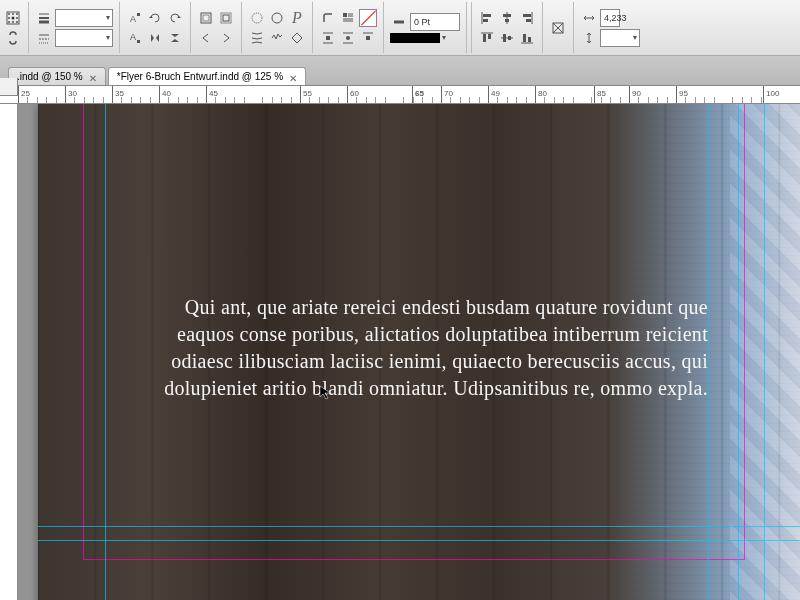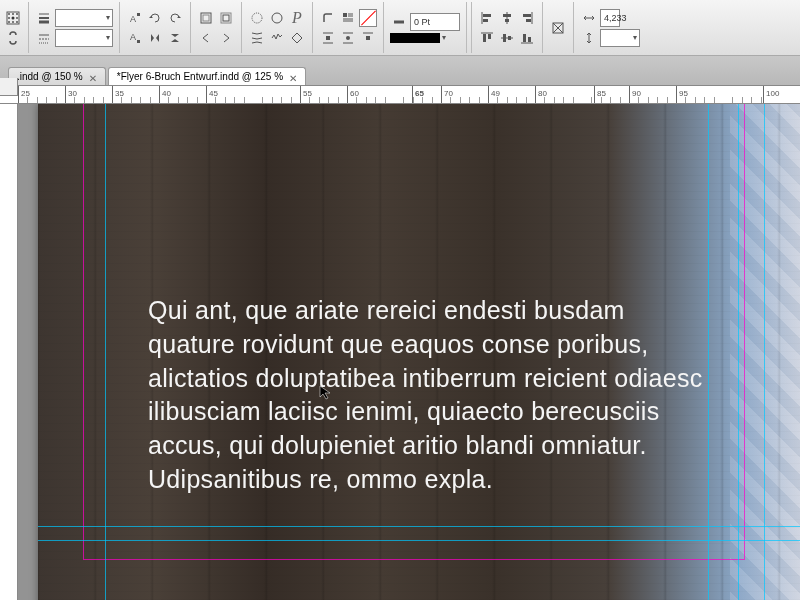--- a/index.html
+++ b/index.html
@@ -40,21 +40,21 @@
 .page { position: absolute; left: 20px; top: 0; width: 762px; height: 504px; background: linear-gradient(90deg, #3d3530 0%, #4a4038 15%, #352c26 30%, #453b33 45%, #3a312a 60%, #48403a 75%, #8ba8c8 92%, #d5d8e0 100%); box-shadow: 0 0 8px rgba(0,0,0,0.4); }
 .page::before { content:''; position:absolute; inset:0; background: repeating-linear-gradient(90deg, rgba(0,0,0,0.15) 0px, transparent 2px, transparent 55px, rgba(0,0,0,0.1) 57px), repeating-linear-gradient(0deg, rgba(0,0,0,0.05) 0px, transparent 1px, transparent 8px); }
 .page::after { content:''; position:absolute; right:0; top:0; bottom:0; width:70px; background: repeating-linear-gradient(45deg, rgba(200,210,230,0.3) 0 12px, rgba(150,170,200,0.3) 12px 24px); }
 
 .guide-h { position: absolute; left: 0; right: 0; height: 1px; background: rgba(0,200,255,0.7); z-index: 2; }
 .guide-v { position: absolute; top: 0; bottom: 0; width: 1px; background: rgba(0,200,255,0.7); z-index: 2; }
 .margin-frame { position: absolute; border: 1px solid rgba(255,0,200,0.7); z-index: 1; }
 
 .text-block { position: absolute; left: 90px; top: 170px; width: 580px; z-index: 3; }
 .heading { background: #1f3a8f; padding: 14px 20px 12px; font-family: Arial Narrow, Arial, sans-serif; font-weight: bold; font-stretch: condensed; color: #fff; font-size: 27px; letter-spacing: 0.5px; }
-.body-text { padding: 20px 0 0 20px; color: #f5f5f5; font-family: Liberation Sans, sans-serif; font-stretch: condensed; font-size: 25px; line-height: 1.35; letter-spacing: 0.3px; }
+.body-text { padding: 20px 0 0 20px; color: #f5f5f5; font-family: Liberation Serif, serif; font-stretch: condensed; font-size: 20px; line-height: 1.35; letter-spacing: 0.3px; text-align: right; }
 
 .cursor { position: absolute; z-index: 10; }
 </style>
 </head>
 <body>
 
 <div class="toolbar">
   <div class="toolbar-group">
     <div class="toolbar-row">
       <div class="tb-icon">

